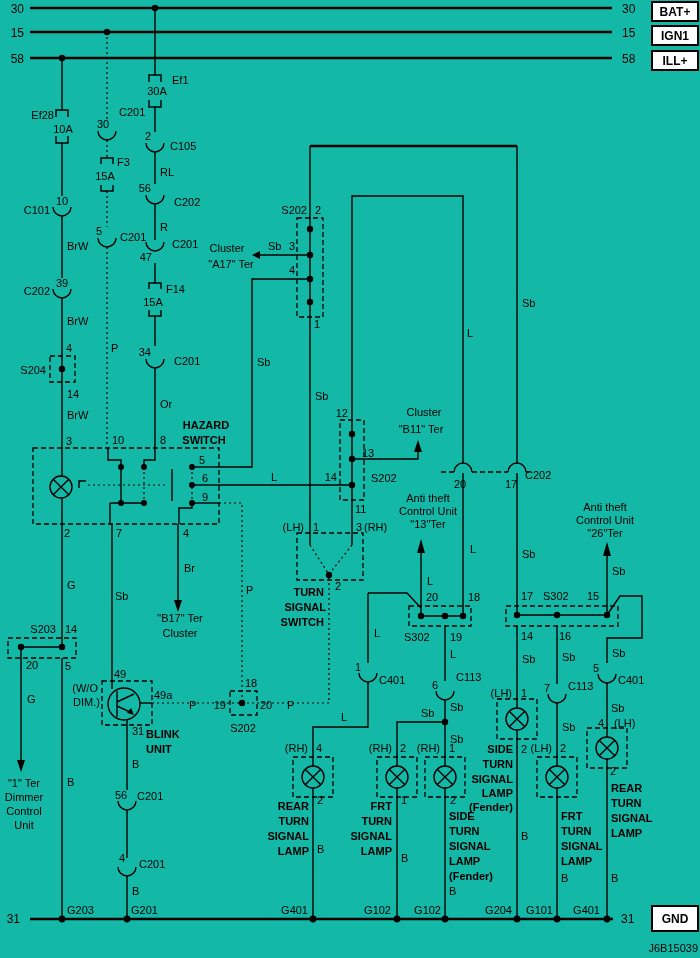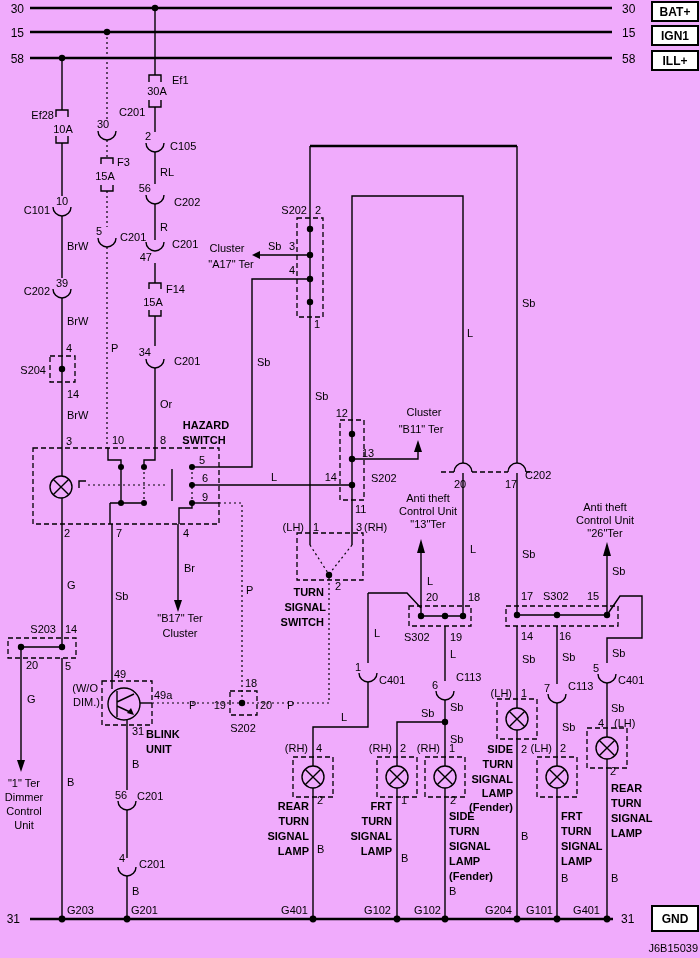--- a/index.html
+++ b/index.html
@@ -1,16 +1,16 @@
 <!DOCTYPE html>
 <html><head>
 <meta charset="utf-8">
 <style>
   html,body{margin:0;padding:0;background:#fff;}
-  #stage{position:relative;width:700px;height:958px;background:#f0abfc;font-family:"Liberation Sans",sans-serif;}
+  #stage{position:relative;width:700px;height:958px;background:#14b8a6;font-family:"Liberation Sans",sans-serif;}
   svg{position:absolute;left:0;top:0;}
   svg text{font-family:"Liberation Sans",sans-serif;fill:#000;}
   .wire{stroke:#000;stroke-width:1.4;fill:none;}
   .bus{stroke:#000;stroke-width:2.3;fill:none;}
   .dotwire{stroke:#000;stroke-width:1.2;fill:none;stroke-dasharray:2,3;}
   .dashbox{stroke:#000;stroke-width:1.3;fill:none;stroke-dasharray:5,3;}
   .sym{stroke:#000;stroke-width:1.4;fill:none;}
   .dot{fill:#000;stroke:none;}
   .arr{fill:#000;stroke:none;}
   .termbox{stroke:#000;stroke-width:2;fill:#fff;}

